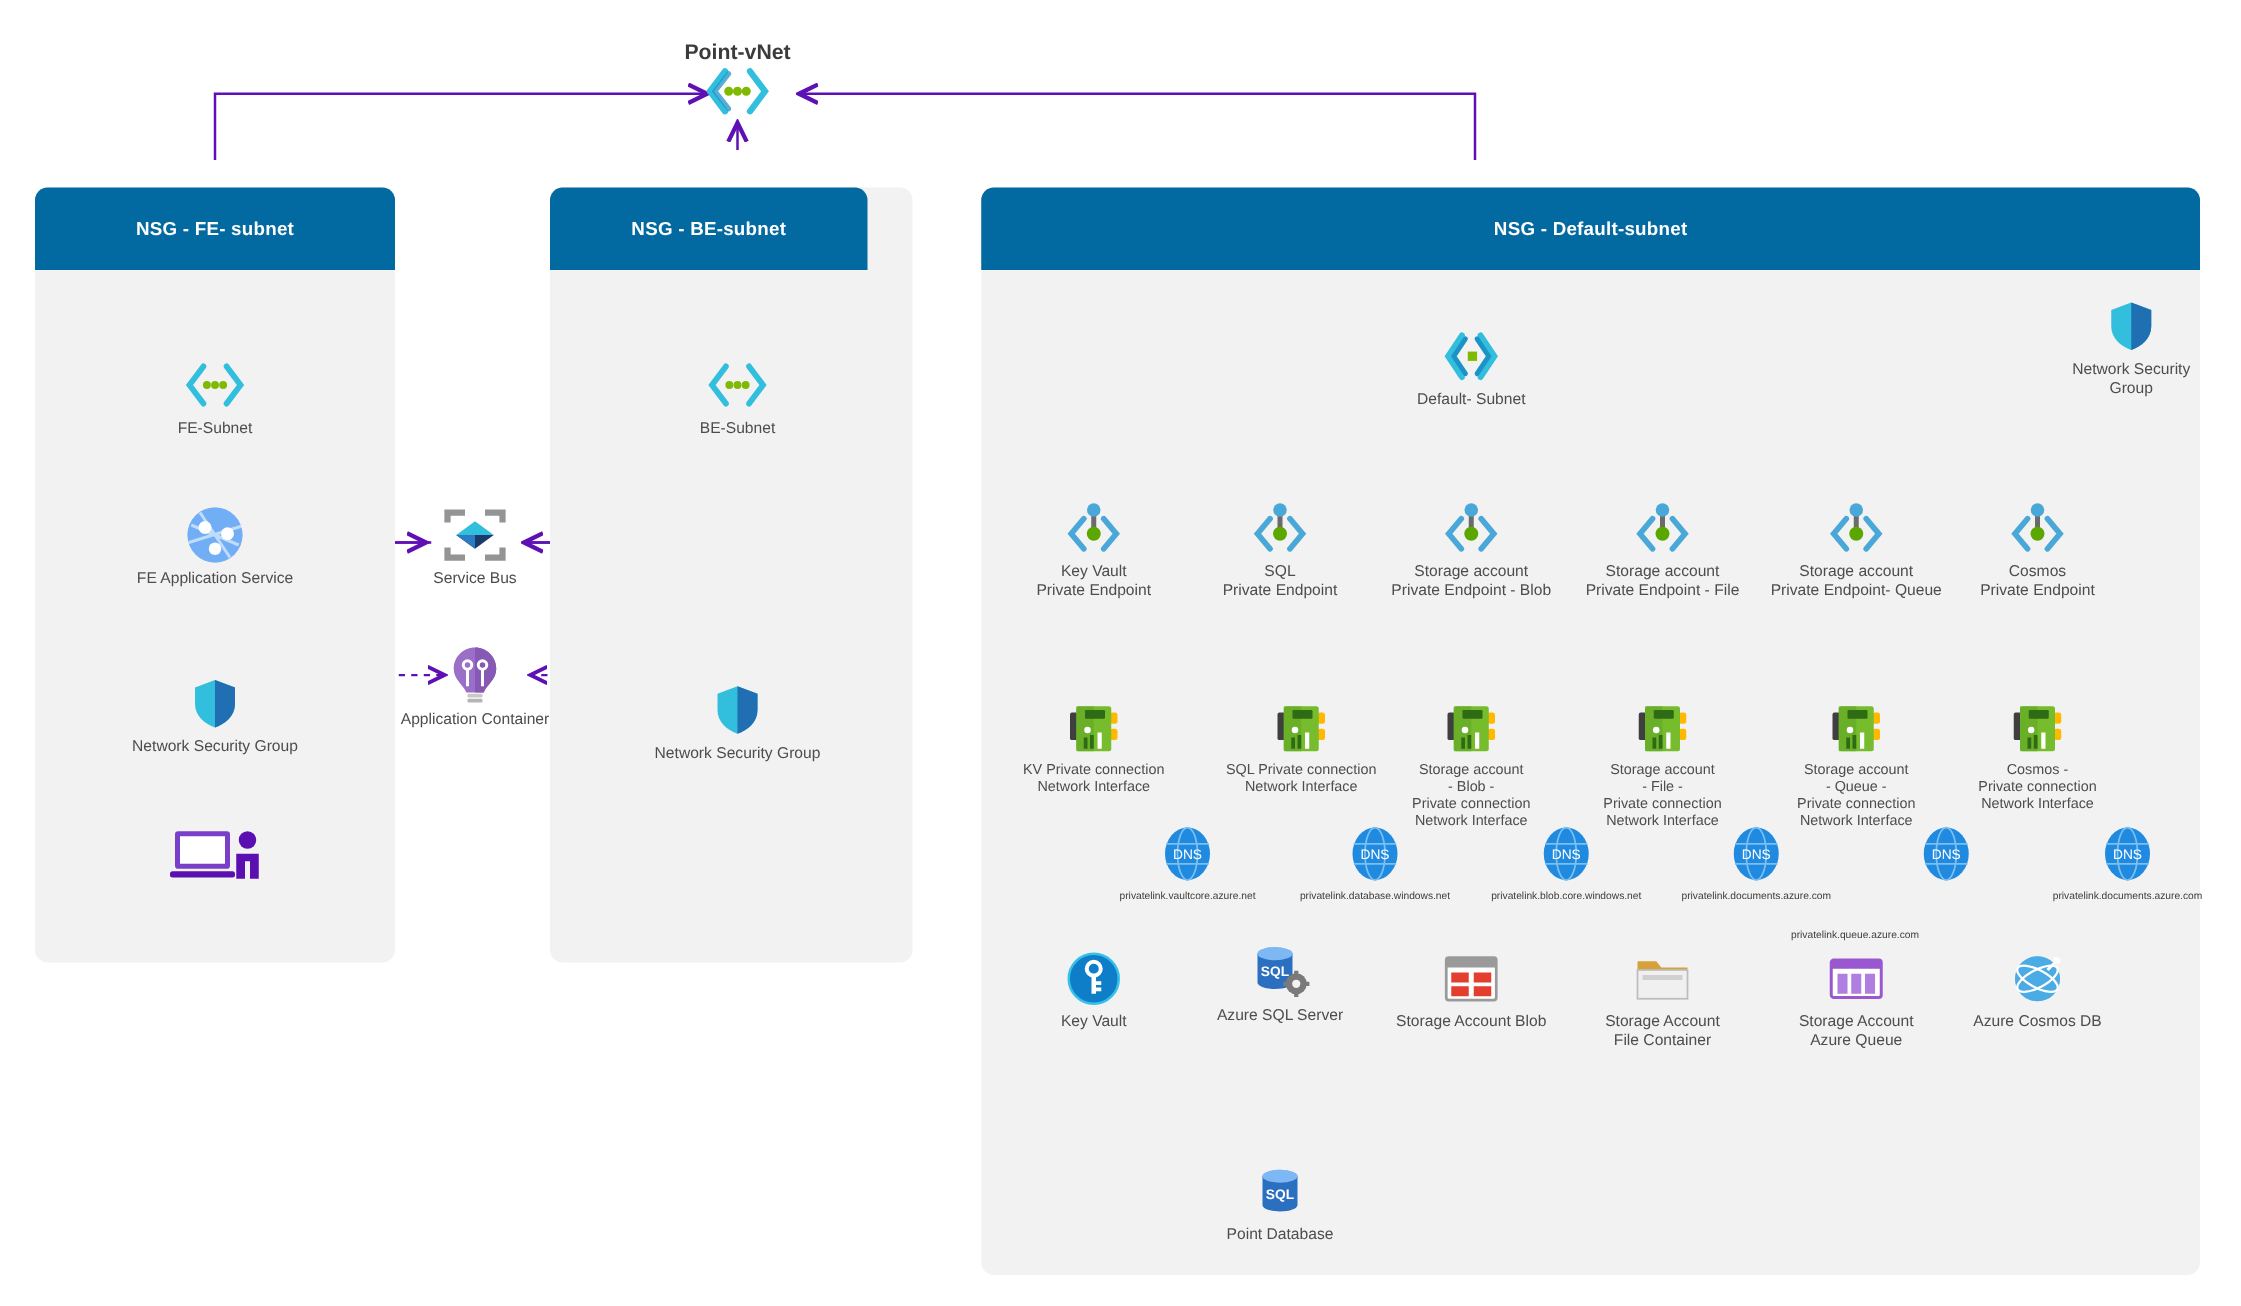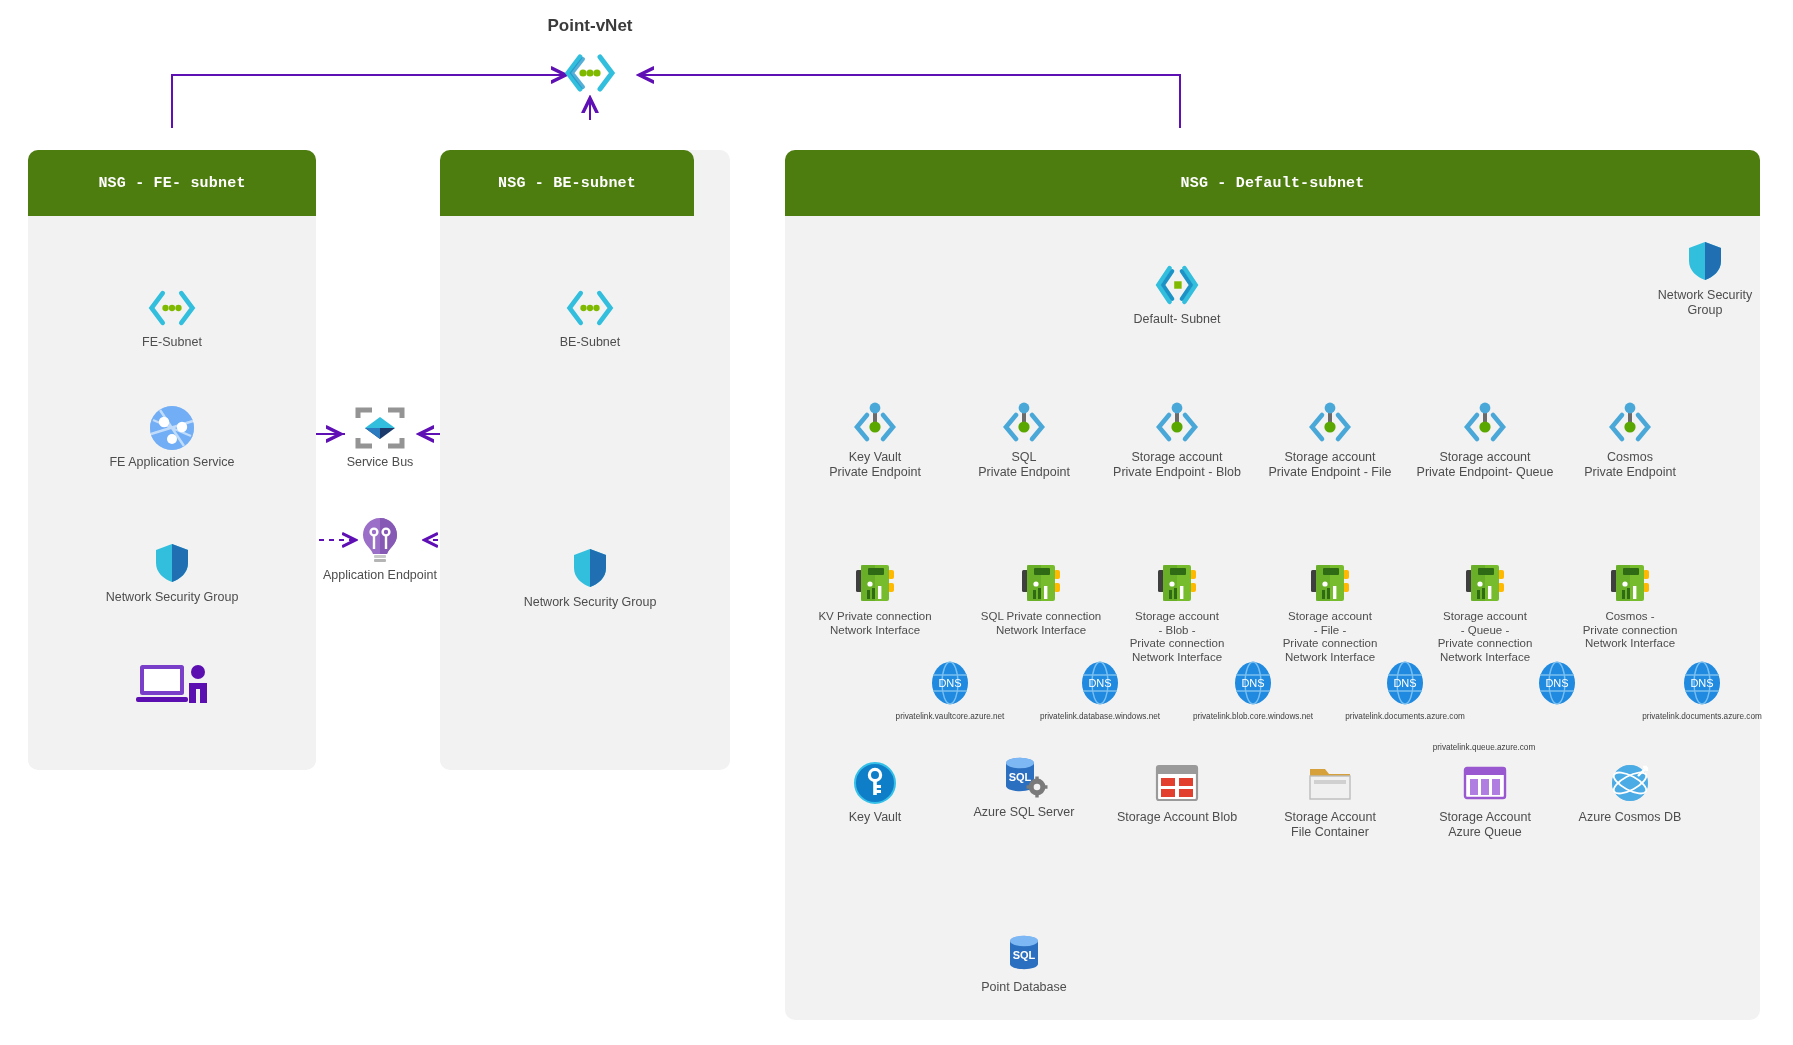--- a/index.html
+++ b/index.html
@@ -3,22 +3,22 @@
 <meta charset="utf-8">
 <style>
   html,body{margin:0;padding:0;background:#ffffff;}
   body{width:1793px;height:1045px;position:relative;overflow:hidden;
        font-family:"Liberation Sans", sans-serif;color:#4a4a4a;}
   .canvas{position:absolute;inset:0;}
   svg.wires{position:absolute;left:0;top:0;width:1793px;height:1045px;pointer-events:none;}
 
   
   .panel{position:absolute;background:#f2f2f2;border-radius:10px;}
-  .panel-hdr{position:absolute;background:#4d7c0f;color:#fff;font-weight:bold;
-             display:flex;align-items:center;justify-content:center;font-family:Liberation Mono, monospace;}
+  .panel-hdr{position:absolute;background:#0369a1;color:#fff;font-weight:bold;
+             display:flex;align-items:center;justify-content:center;}
   .panel-hdr.round-top{border-radius:10px 10px 0 0;}
   .panel-hdr span{font-size:15px;letter-spacing:.2px;}
 
   
   .node{position:absolute;display:flex;flex-direction:column;align-items:center;
         width:170px;margin-left:-85px;}
   .node .ico{height:46px;display:flex;align-items:center;justify-content:center;}
   .node .lbl{margin-top:4px;text-align:center;font-size:12.5px;line-height:1.18;color:#4d4d4d;}
   .node.small .lbl{font-size:11.5px;}
   .node.narrow{width:140px;margin-left:-70px;}
@@ -115,21 +115,21 @@
       <path d="M1330,670 L1330,755"></path>
       <path d="M1485,670 L1485,755"></path>
       <path d="M1630,655 L1630,755"></path>
     </g>
 
     <g stroke="#5f10b5" stroke-width="1.8" fill="none" stroke-dasharray="5,5" marker-end="url(#ahd)" marker-start="url(#ahd)">
       <path d="M1024,830 L1024,925"></path>
     </g>
   </svg>
 
-  <div class="title" style="left:590px;top:16px;">Point-vNet</div>
+  <div class="title" style="left:590px;top:32px;">Point-vNet</div>
 
   <div class="node narrow" style="left:590px;top:50px;">
     <div class="ico">
       <svg width="56" height="40" viewBox="0 0 56 40">
         <path d="M18,4 L6,20 L18,36" fill="none" stroke="#32bedd" stroke-width="5" stroke-linecap="round"></path>
         <path d="M38,4 L50,20 L38,36" fill="none" stroke="#32bedd" stroke-width="5" stroke-linecap="round"></path>
         <path d="M21,6 L10,20 L21,34" fill="none" stroke="#1b93c7" stroke-width="4" stroke-linecap="round" opacity=".75"></path>
         <circle cx="21" cy="20" r="3.6" fill="#7fba00"></circle>
         <circle cx="28" cy="20" r="3.6" fill="#7fba00"></circle>
         <circle cx="35" cy="20" r="3.6" fill="#7fba00"></circle>
@@ -242,21 +242,21 @@
         <path d="M21,2 C31,2 38,10 38,19 C38,28 30,32 28,38 H14 C12,32 4,28 4,19 C4,10 11,2 21,2 Z" fill="#9b6fc7"></path>
         <path d="M21,2 C31,2 38,10 38,19 C38,28 30,32 28,38 H21 Z" fill="#8659b5"></path>
         <rect x="15" y="39" width="12" height="3" rx="1" fill="#c9c9c9"></rect>
         <rect x="15" y="43" width="12" height="3" rx="1" fill="#b5b5b5"></rect>
         <circle cx="15" cy="16" r="3.4" fill="none" stroke="#ffffff" stroke-width="2.4"></circle>
         <circle cx="27" cy="16" r="3.4" fill="none" stroke="#ffffff" stroke-width="2.4"></circle>
         <path d="M15,19 V33 M27,19 V33" stroke="#ffffff" stroke-width="2.4"></path>
       </svg>
     </div>
     <div class="lbl">Application
-Endpoint</div>
+Container</div>
   </div>
 
   <div class="panel" style="left:785px;top:150px;width:975px;height:870px;"></div>
   <div class="panel-hdr round-top" style="left:785px;top:150px;width:975px;height:66px;">
     <span>NSG - Default-subnet</span>
   </div>
 
   <div class="node" style="left:1177px;top:262px;">
     <div class="ico">
       <svg width="52" height="44" viewBox="0 0 56 44">

